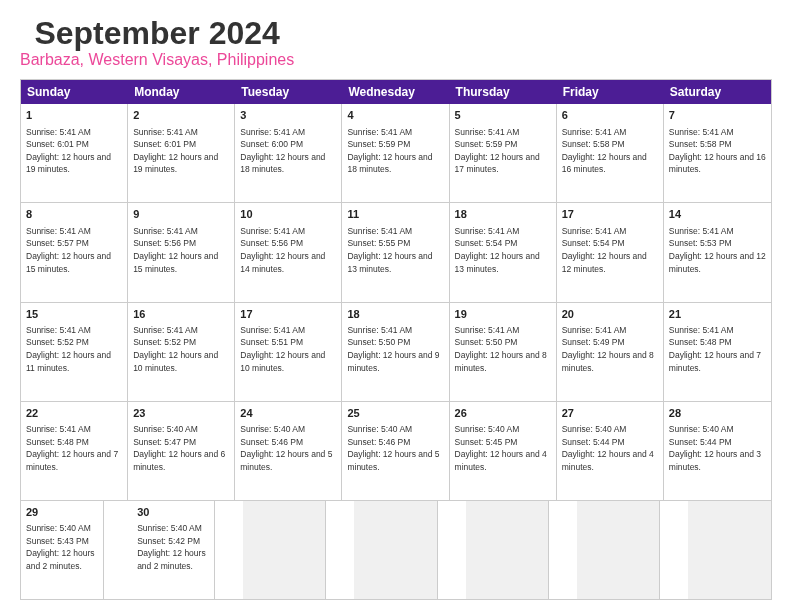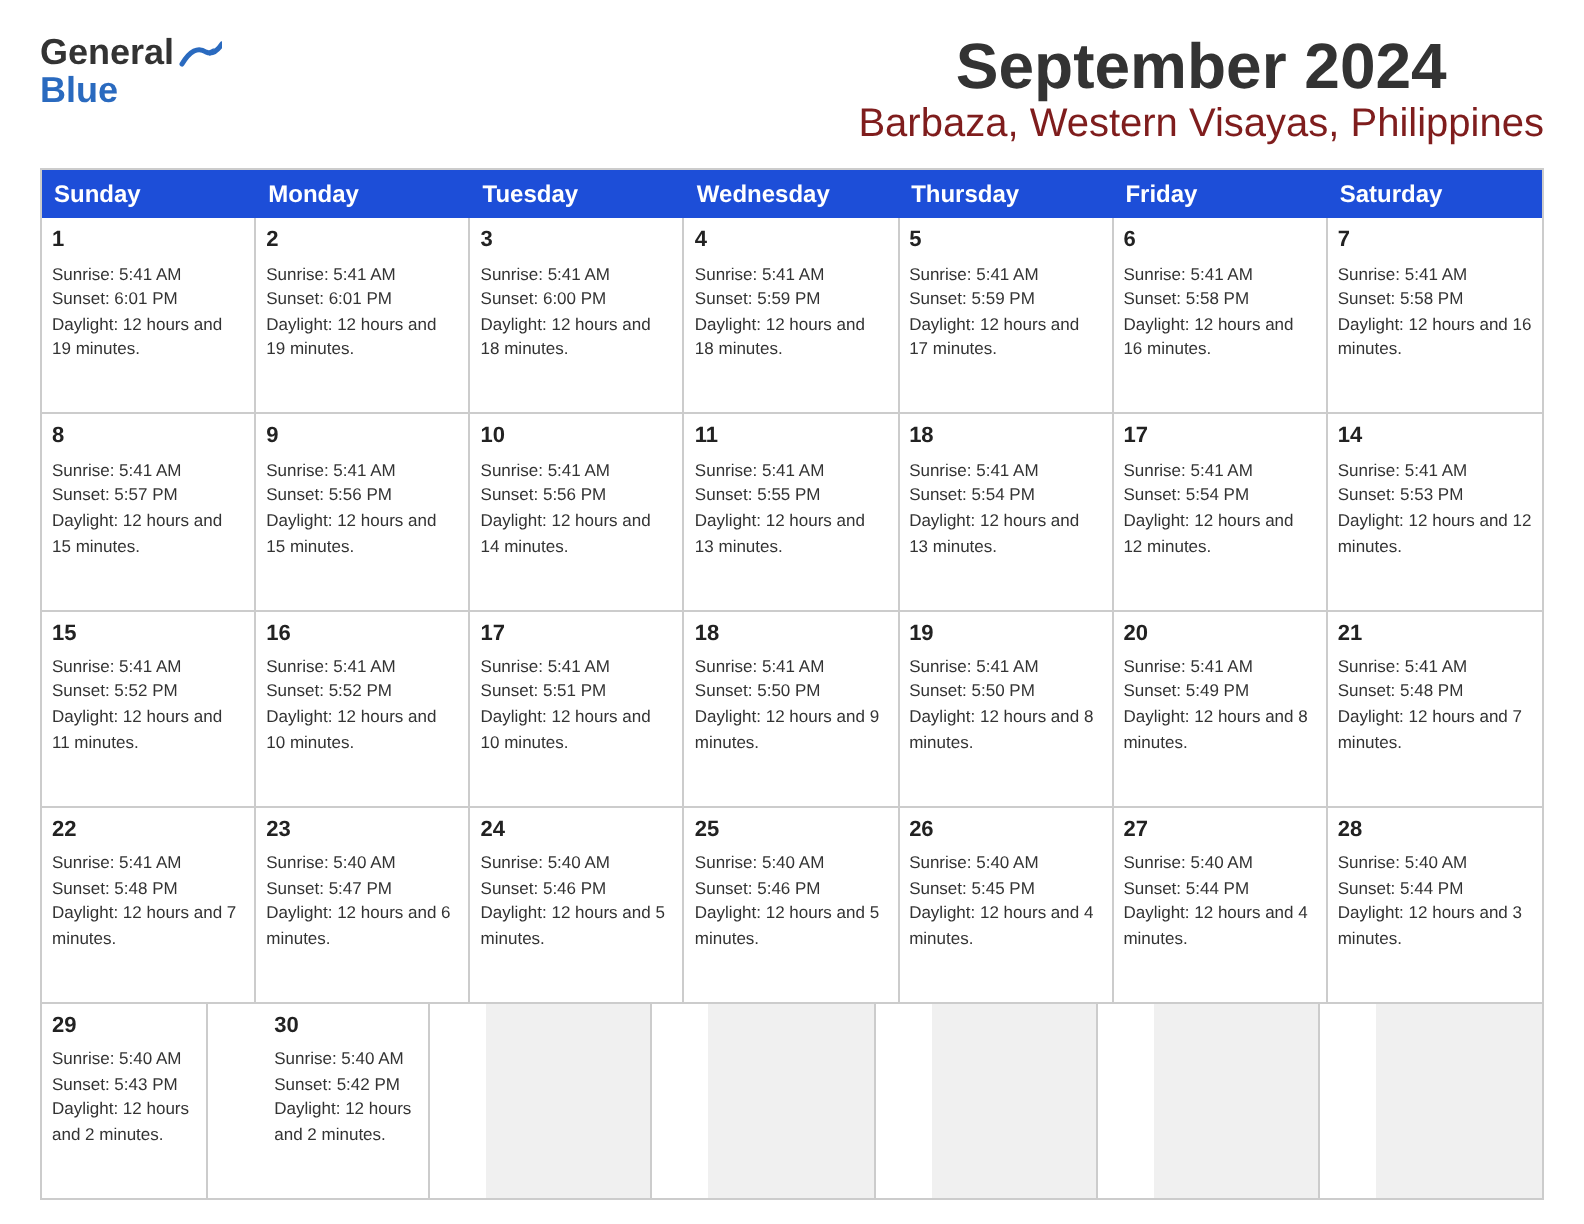--- a/index.html
+++ b/index.html
@@ -35,33 +35,33 @@
     .title-block {
       text-align: center;
     }
     .month-title {
       font-size: 32px;
       font-weight: bold;
       color: #333;
       line-height: 1.1;
     }
     .subtitle {
-      font-size: 20px;
-      color: #7f1d1d;
+      font-size: 16px;
+      color: #ec4899;
     }
     .calendar {
       flex: 1;
       display: flex;
       flex-direction: column;
       border: 1px solid #ccc;
     }
     .cal-header {
       display: grid;
       grid-template-columns: repeat(7, 1fr);
-      background: #1d4ed8;
+      background: #4c1d95;
     }
     .cal-header-cell {
       color: #fff;
       font-size: 12px;
       font-weight: bold;
       padding: 5px 6px;
       text-align: left;
     }
     .cal-body {
       display: flex;
@@ -104,30 +104,20 @@
       font-size: 8.5px;
       color: #333;
       line-height: 1.45;
     }
   </style>
 </head>
 <body>
 
 <div class="page">
   <div class="header">
-    <div class="logo">
-      <div class="logo-line1">
-        <span style="font-size:18px;font-weight:bold;color:#333;">General</span>
-        <svg width="22" height="14" viewBox="0 0 22 14" style="margin-left:2px;">
-          <path d="M2 12 Q8 2 14 6 Q18 8 22 2" stroke="#2a6abf" stroke-width="2.5" fill="none" stroke-linecap="round"></path>
-          <path d="M14 6 L18 4 L16 8 Z" fill="#2a6abf"></path>
-        </svg>
-      </div>
-      <span style="font-size:18px;font-weight:bold;color:#2a6abf;margin-top:-2px;">Blue</span>
-    </div>
     <div class="title-block">
       <div class="month-title">September 2024</div>
       <div class="subtitle">Barbaza, Western Visayas, Philippines</div>
     </div>
   </div>
 
   <div class="calendar">
     <div class="cal-header">
       <div class="cal-header-cell">Sunday</div>
       <div class="cal-header-cell">Monday</div>

